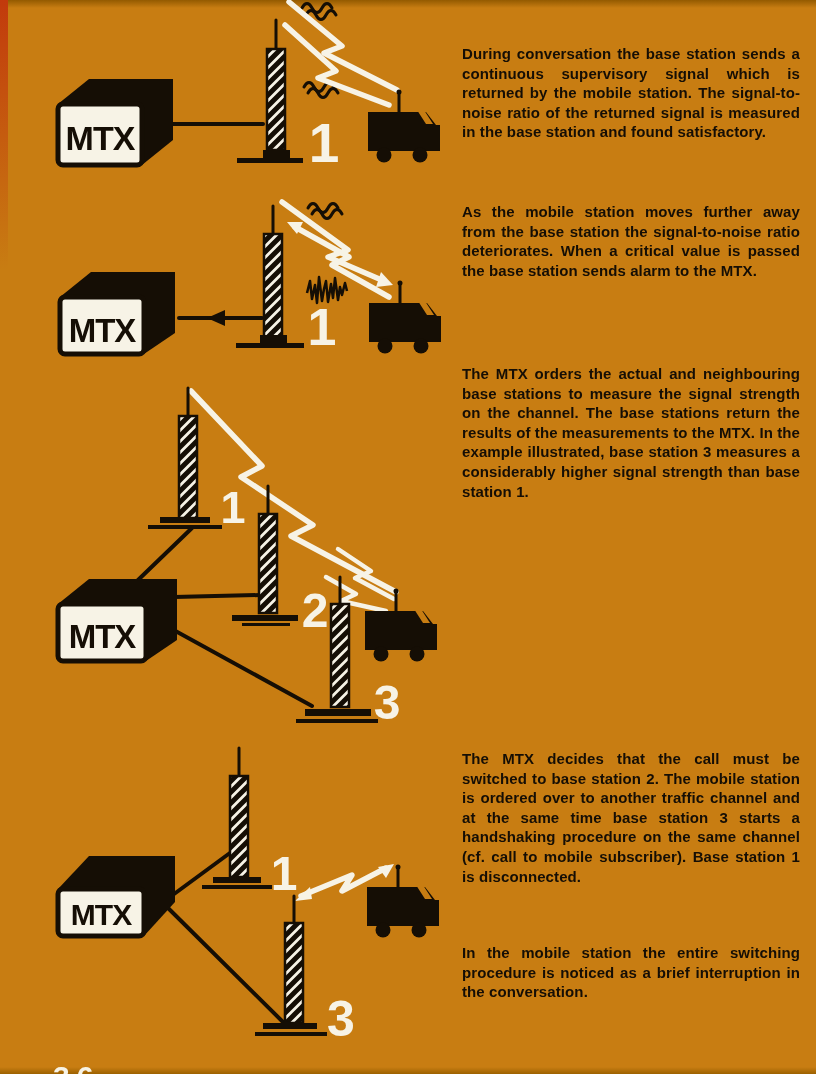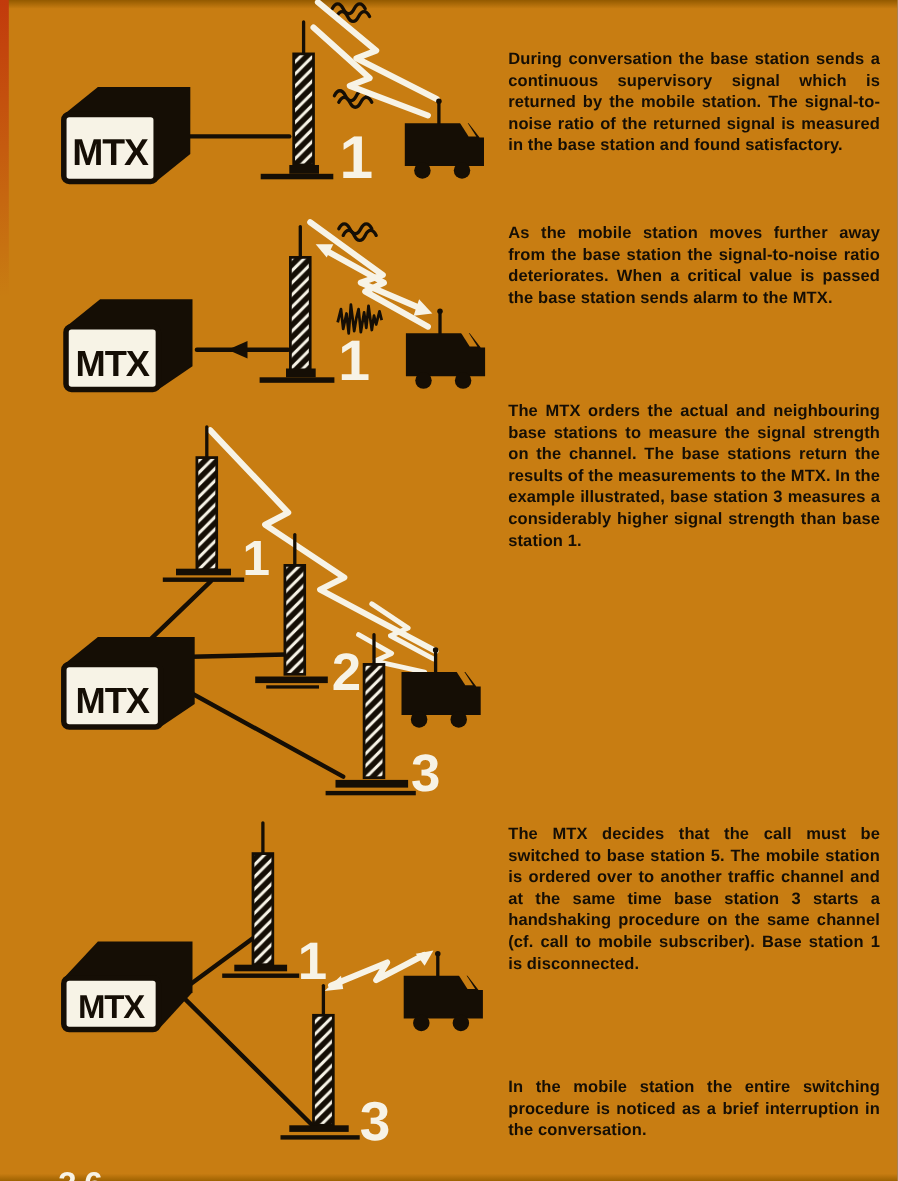--- a/index.html
+++ b/index.html
@@ -194,20 +194,20 @@
         <rect class="front-face" x="58" y="889" width="86" height="47" rx="5"></rect>
         <text class="mtx-label" x="101" y="925" font-size="30">MTX</text>
       </g>
       <use href="#truck-shape" transform="translate(365,864)"></use>
     </g>
   </svg>
 
   <div class="para" style="top:202px">As the mobile station moves further away from the base station the signal-to-noise ratio deteriorates. When a critical value is passed the base station sends alarm to the MTX.</div>
   <div class="para" style="top:44px">During conversation the base station sends a continuous supervisory signal which is returned by the mobile station. The signal-to-noise ratio of the returned signal is measured in the base station and found satisfactory.</div>
   <div class="para" style="top:364px">The MTX orders the actual and neighbouring base stations to measure the signal strength on the channel. The base stations return the results of the measurements to the MTX. In the example illustrated, base station 3 measures a considerably higher signal strength than base station 1.</div>
-  <div class="para" style="top:749px">The MTX decides that the call must be switched to base station 5. The mobile station is ordered over to another traffic channel and at the same time base station 3 starts a handshaking procedure on the same channel (cf. call to mobile subscriber). Base station 1 is disconnected.</div>
-  <div class="para" style="top:979px">In the mobile station the entire switching procedure is noticed as a brief interruption in the conversation.</div>
+  <div class="para" style="top:749px">The MTX decides that the call must be switched to base station 2. The mobile station is ordered over to another traffic channel and at the same time base station 3 starts a handshaking procedure on the same channel (cf. call to mobile subscriber). Base station 1 is disconnected.</div>
+  <div class="para" style="top:943px">In the mobile station the entire switching procedure is noticed as a brief interruption in the conversation.</div>
 
   <div class="pagenum-clip">
     <div class="pagenum">36</div>
   </div>
 
 </div>
 
 </body></html>

